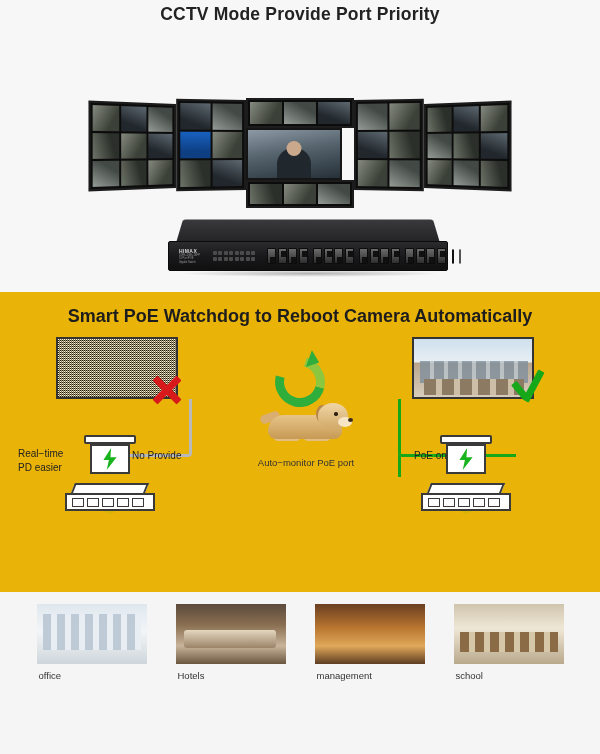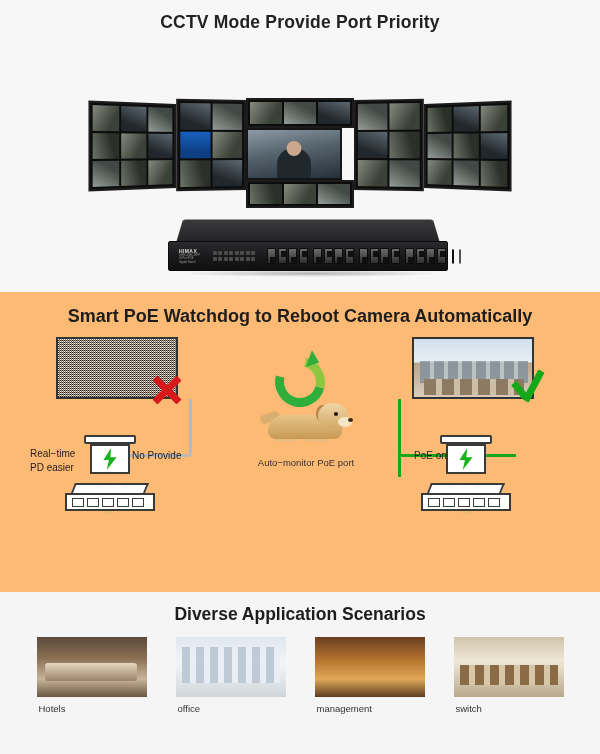--- a/index.html
+++ b/index.html
@@ -10,21 +10,21 @@
     font-family: "Liberation Sans", sans-serif;
     overflow: hidden;
   }
   .page { width: 600px; height: 754px; position: relative; background: #fff; }
 
   
   .sec1 {
     position: relative;
     width: 600px; height: 292px;
     background: #f7f7f7;
-    padding-top: 12px;
+    padding-top: 4px;
   }
   .sec1 .title {
     text-align: center;
     font-size: 17.5px;
     font-weight: bold;
     color: #222;
     letter-spacing: .2px;
     margin: 0 0 8px 0;
   }
   .sec1 .subtitle {
@@ -174,21 +174,21 @@
   }
   .port.up::after { top: 8px; }
   .sfp { width: 13px; height: 15px; background: linear-gradient(180deg,#8a8a8a,#3a3a3a); border:1px solid #111; margin-left: 4px; border-radius:1px; }
   .rj-right { width: 11px; height: 15px; background: linear-gradient(180deg,#e6e6e6,#9a9a9a); border:1px solid #555; margin-left: 5px; border-radius:1px;}
   .switch .shadow {
     position: absolute; left: 10px; top: 57px; width: 264px; height: 7px;
     background: radial-gradient(ellipse at center, rgba(0,0,0,.28), rgba(0,0,0,0) 70%);
   }
 
   
-  .sec2 { position: relative; width: 600px; height: 300px; background: #fdba74; padding-top: 14px; }
+  .sec2 { position: relative; width: 600px; height: 300px; background: #eab308; padding-top: 14px; }
   .sec2 .title {
     text-align: center;
     font-size: 18px;
     font-weight: bold;
     color: #1d1d1d;
     margin: 0 0 10px 0;
   }
   .sec2 .subtitle {
     text-align: center;
     font-size: 10.5px;
@@ -302,21 +302,21 @@
     border:2px solid #3a3a3a; background:#fff;
     display:flex; align-items:center; gap:3px; padding-left:5px;
   }
   .switch-small .p { width:12px; height:9px; border:1.5px solid #3a3a3a; background:#fff; }
   .green-glow {
     position:absolute; left:34px; top:-2px; width:22px; height:34px;
     background: radial-gradient(ellipse at center, rgba(25,180,29,.55), rgba(25,180,29,0) 70%);
   }
 
   .lbl { position: absolute; font-size: 10px; color: #222; line-height: 1.35; }
-  .lbl.pd { left: 30px; top: 110px; width: 74px; text-align:left; }
+  .lbl.pd { left: 18px; top: 110px; width: 74px; text-align:left; }
   .lbl.nores { left: 132px; top: 112px; }
   .lbl.poeon { left: 400px; top: 112px; padding-left: 14px; }
   .lbl.auto { left: 246px; top: 120px; width: 120px; text-align:center; font-size: 9.5px; color:#333; }
 
   .restart { position:absolute; left: 275px; top: 20px; width: 52px; height: 52px; }
   .restart .ring {
     width: 50px; height: 50px; border-radius: 50%;
     border: 9px solid #2fae3c;
     border-top-color: transparent;
     border-right-color: #8dc63f;
@@ -594,34 +594,33 @@
             <div class="p"></div>
             <div class="p"></div>
             <div class="p"></div>
         </div>
       </div>
       <div class="lbl poeon">PoE on</div>
     </div>
   </section>
 
   <section class="sec3">
-    <h2 class="title">Diverse Application Scenarios</h2>
     <div class="cards">
+      <div class="card">
+        <div class="thumb t-office"></div>
+        <div class="cap">office</div>
+      </div>
       <div class="card">
         <div class="thumb t-hotel"></div>
         <div class="cap">Hotels</div>
       </div>
       <div class="card">
-        <div class="thumb t-office"></div>
-        <div class="cap">office</div>
-      </div>
-      <div class="card">
         <div class="thumb t-market"></div>
         <div class="cap">management</div>
       </div>
       <div class="card">
         <div class="thumb t-school"></div>
-        <div class="cap">switch</div>
+        <div class="cap">school</div>
       </div>
     </div>
   </section>
 
 </div>
 
 </body></html>

